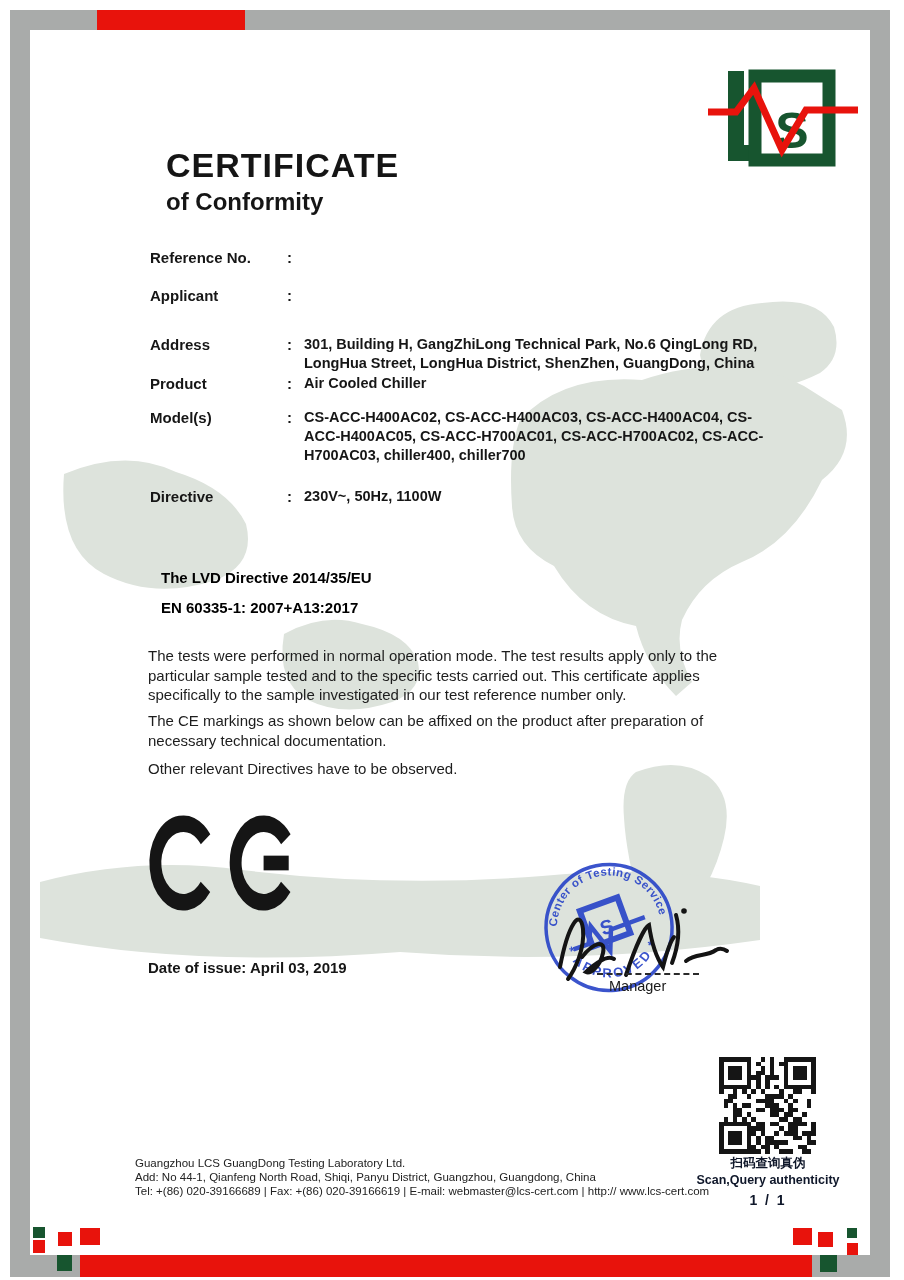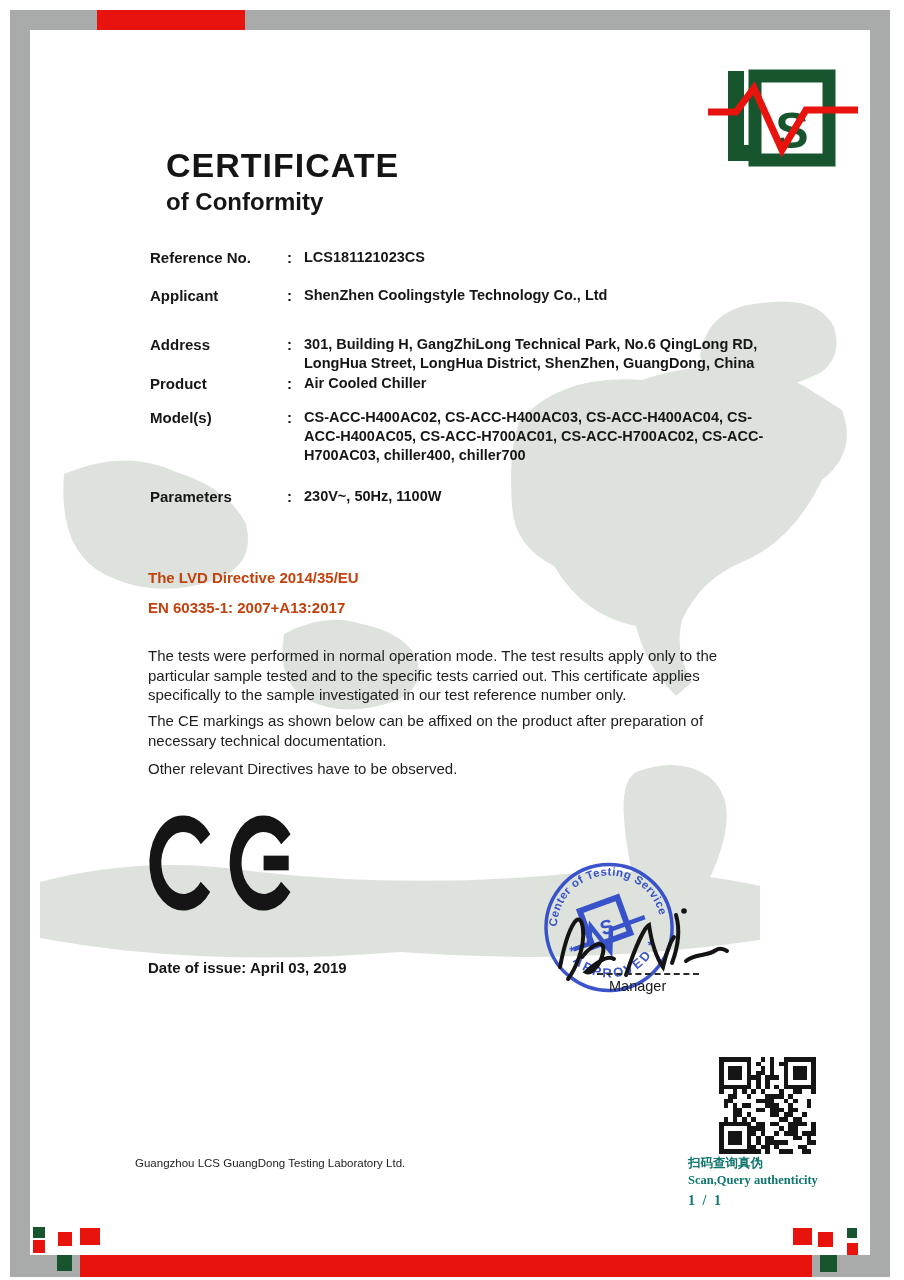--- a/index.html
+++ b/index.html
@@ -26,31 +26,31 @@
   .t2{position:absolute;left:166px;top:188px;font-size:24px;font-weight:700;color:#151515;}
   
   .frow{position:absolute;left:150px;width:660px;display:flex;align-items:flex-start;
         font-size:15px;line-height:19px;font-weight:700;color:#161616;}
   .flabel{width:137px;flex:none;}
   .fcolon{width:17px;flex:none;}
   .fvalue{flex:1;white-space:pre-line;font-size:14.5px;}
   
   .para{position:absolute;left:148px;width:640px;font-size:15px;line-height:19.5px;
         white-space:pre-line;color:var(--ink);}
-  .para.bold{font-weight:700;color:#c2410c;}
+  .para.bold{font-weight:700;color:#000000;margin-left:13px;}
   
   .date{position:absolute;left:148px;top:959px;font-size:15px;font-weight:700;color:#161616;}
   
   .dash{position:absolute;left:597px;top:973px;width:102px;border-top:2px dashed #2a2a2a;}
   .manager{position:absolute;left:609px;top:978px;font-size:14.5px;color:#1a1a1a;}
   
   #qr{position:absolute;left:719px;top:1057px;width:97px;height:97px;display:grid;
       grid-template-rows:repeat(21,1fr);grid-template-columns:repeat(21,1fr);background:#fff;}
   #qr div{background:#151515;}
-  .qrcap{position:absolute;left:688px;top:1155px;width:160px;text-align:left;color:#0f766e;font-family:Liberation Serif, serif;}
+  .qrcap{position:absolute;left:688px;top:1155px;width:160px;text-align:center;color:#0f172a;}
   .qrcap .cn{font-size:12.5px;font-weight:700;}
   .qrcap .en{font-size:12.5px;font-weight:700;margin-top:1px;}
   .qrcap .pg{font-size:14px;font-weight:700;margin-top:5px;letter-spacing:2px;}
   
   .footer{position:absolute;left:135px;top:1156px;font-size:11.5px;line-height:14.2px;color:#222;}
   svg text{font-family:"Liberation Sans", sans-serif;}
 </style>
 </head>
 <body>
 
@@ -74,47 +74,45 @@
     <text x="92" y="71" text-anchor="middle" dominant-baseline="middle" font-size="50" font-weight="bold" fill="var(--logo-green)">S</text>
     <polyline points="8,48 36,48 54,24 82,86 106,46 158,46" fill="none" stroke="var(--accent-red)" stroke-width="7"></polyline>
   </svg>
 
   <div class="t1">CERTIFICATE</div>
   <div class="t2">of Conformity</div>
 
   <div class="frow" style="top:248px">
     <span class="flabel">Reference No.</span>
     <span class="fcolon">:</span>
-    <span class="fvalue">LCS181121023CS</span>
   </div>
   <div class="frow" style="top:286px">
     <span class="flabel">Applicant</span>
     <span class="fcolon">:</span>
-    <span class="fvalue">ShenZhen Coolingstyle Technology Co., Ltd</span>
   </div>
   <div class="frow" style="top:335px">
     <span class="flabel">Address</span>
     <span class="fcolon">:</span>
     <span class="fvalue">301, Building H, GangZhiLong Technical Park, No.6 QingLong RD,
 LongHua Street, LongHua District, ShenZhen, GuangDong, China</span>
   </div>
   <div class="frow" style="top:374px">
     <span class="flabel">Product</span>
     <span class="fcolon">:</span>
     <span class="fvalue">Air Cooled Chiller</span>
   </div>
   <div class="frow" style="top:408px">
     <span class="flabel">Model(s)</span>
     <span class="fcolon">:</span>
     <span class="fvalue">CS-ACC-H400AC02, CS-ACC-H400AC03, CS-ACC-H400AC04, CS-
 ACC-H400AC05, CS-ACC-H700AC01, CS-ACC-H700AC02, CS-ACC-
 H700AC03, chiller400, chiller700</span>
   </div>
   <div class="frow" style="top:487px">
-    <span class="flabel">Parameters</span>
+    <span class="flabel">Directive</span>
     <span class="fcolon">:</span>
     <span class="fvalue">230V~, 50Hz, 1100W</span>
   </div>
 
   <div class="para bold" style="top:568px">The LVD Directive 2014/35/EU</div>
   <div class="para bold" style="top:598px">EN 60335-1: 2007+A13:2017</div>
   <div class="para" style="top:646px">The tests were performed in normal operation mode. The test results apply only to the
 particular sample tested and to the specific tests carried out. This certificate applies
 specifically to the sample investigated in our test reference number only.</div>
   <div class="para" style="top:759px">Other relevant Directives have to be observed.</div>
@@ -400,20 +398,22 @@
       <div style="grid-area: 21 / 20;"></div>
     </div>
   <div class="qrcap">
     <div class="cn">扫码查询真伪</div>
     <div class="en">Scan,Query authenticity</div>
     <div class="pg">1 / 1</div>
   </div>
 
   <div class="footer">
     <div>Guangzhou LCS GuangDong Testing Laboratory Ltd.</div>
+    <div>Add: No 44-1, Qianfeng North Road, Shiqi, Panyu District, Guangzhou, Guangdong, China</div>
+    <div>Tel: +(86) 020-39166689  |  Fax: +(86) 020-39166619  |  E-mail: webmaster@lcs-cert.com  |  http:// www.lcs-cert.com</div>
   </div>
 
   <div class="frame"></div>
   <div class="top-red"></div>
   <div class="bottom-red"></div>
   <div class="sq green" style="left:33px;top:1227px;width:12px;height:11px"></div>
   <div class="sq red" style="left:33px;top:1240px;width:12px;height:13px"></div>
   <div class="sq red" style="left:58px;top:1232px;width:14px;height:14px"></div>
   <div class="sq red" style="left:80px;top:1228px;width:20px;height:17px"></div>
   <div class="sq green" style="left:57px;top:1255px;width:15px;height:16px"></div>

